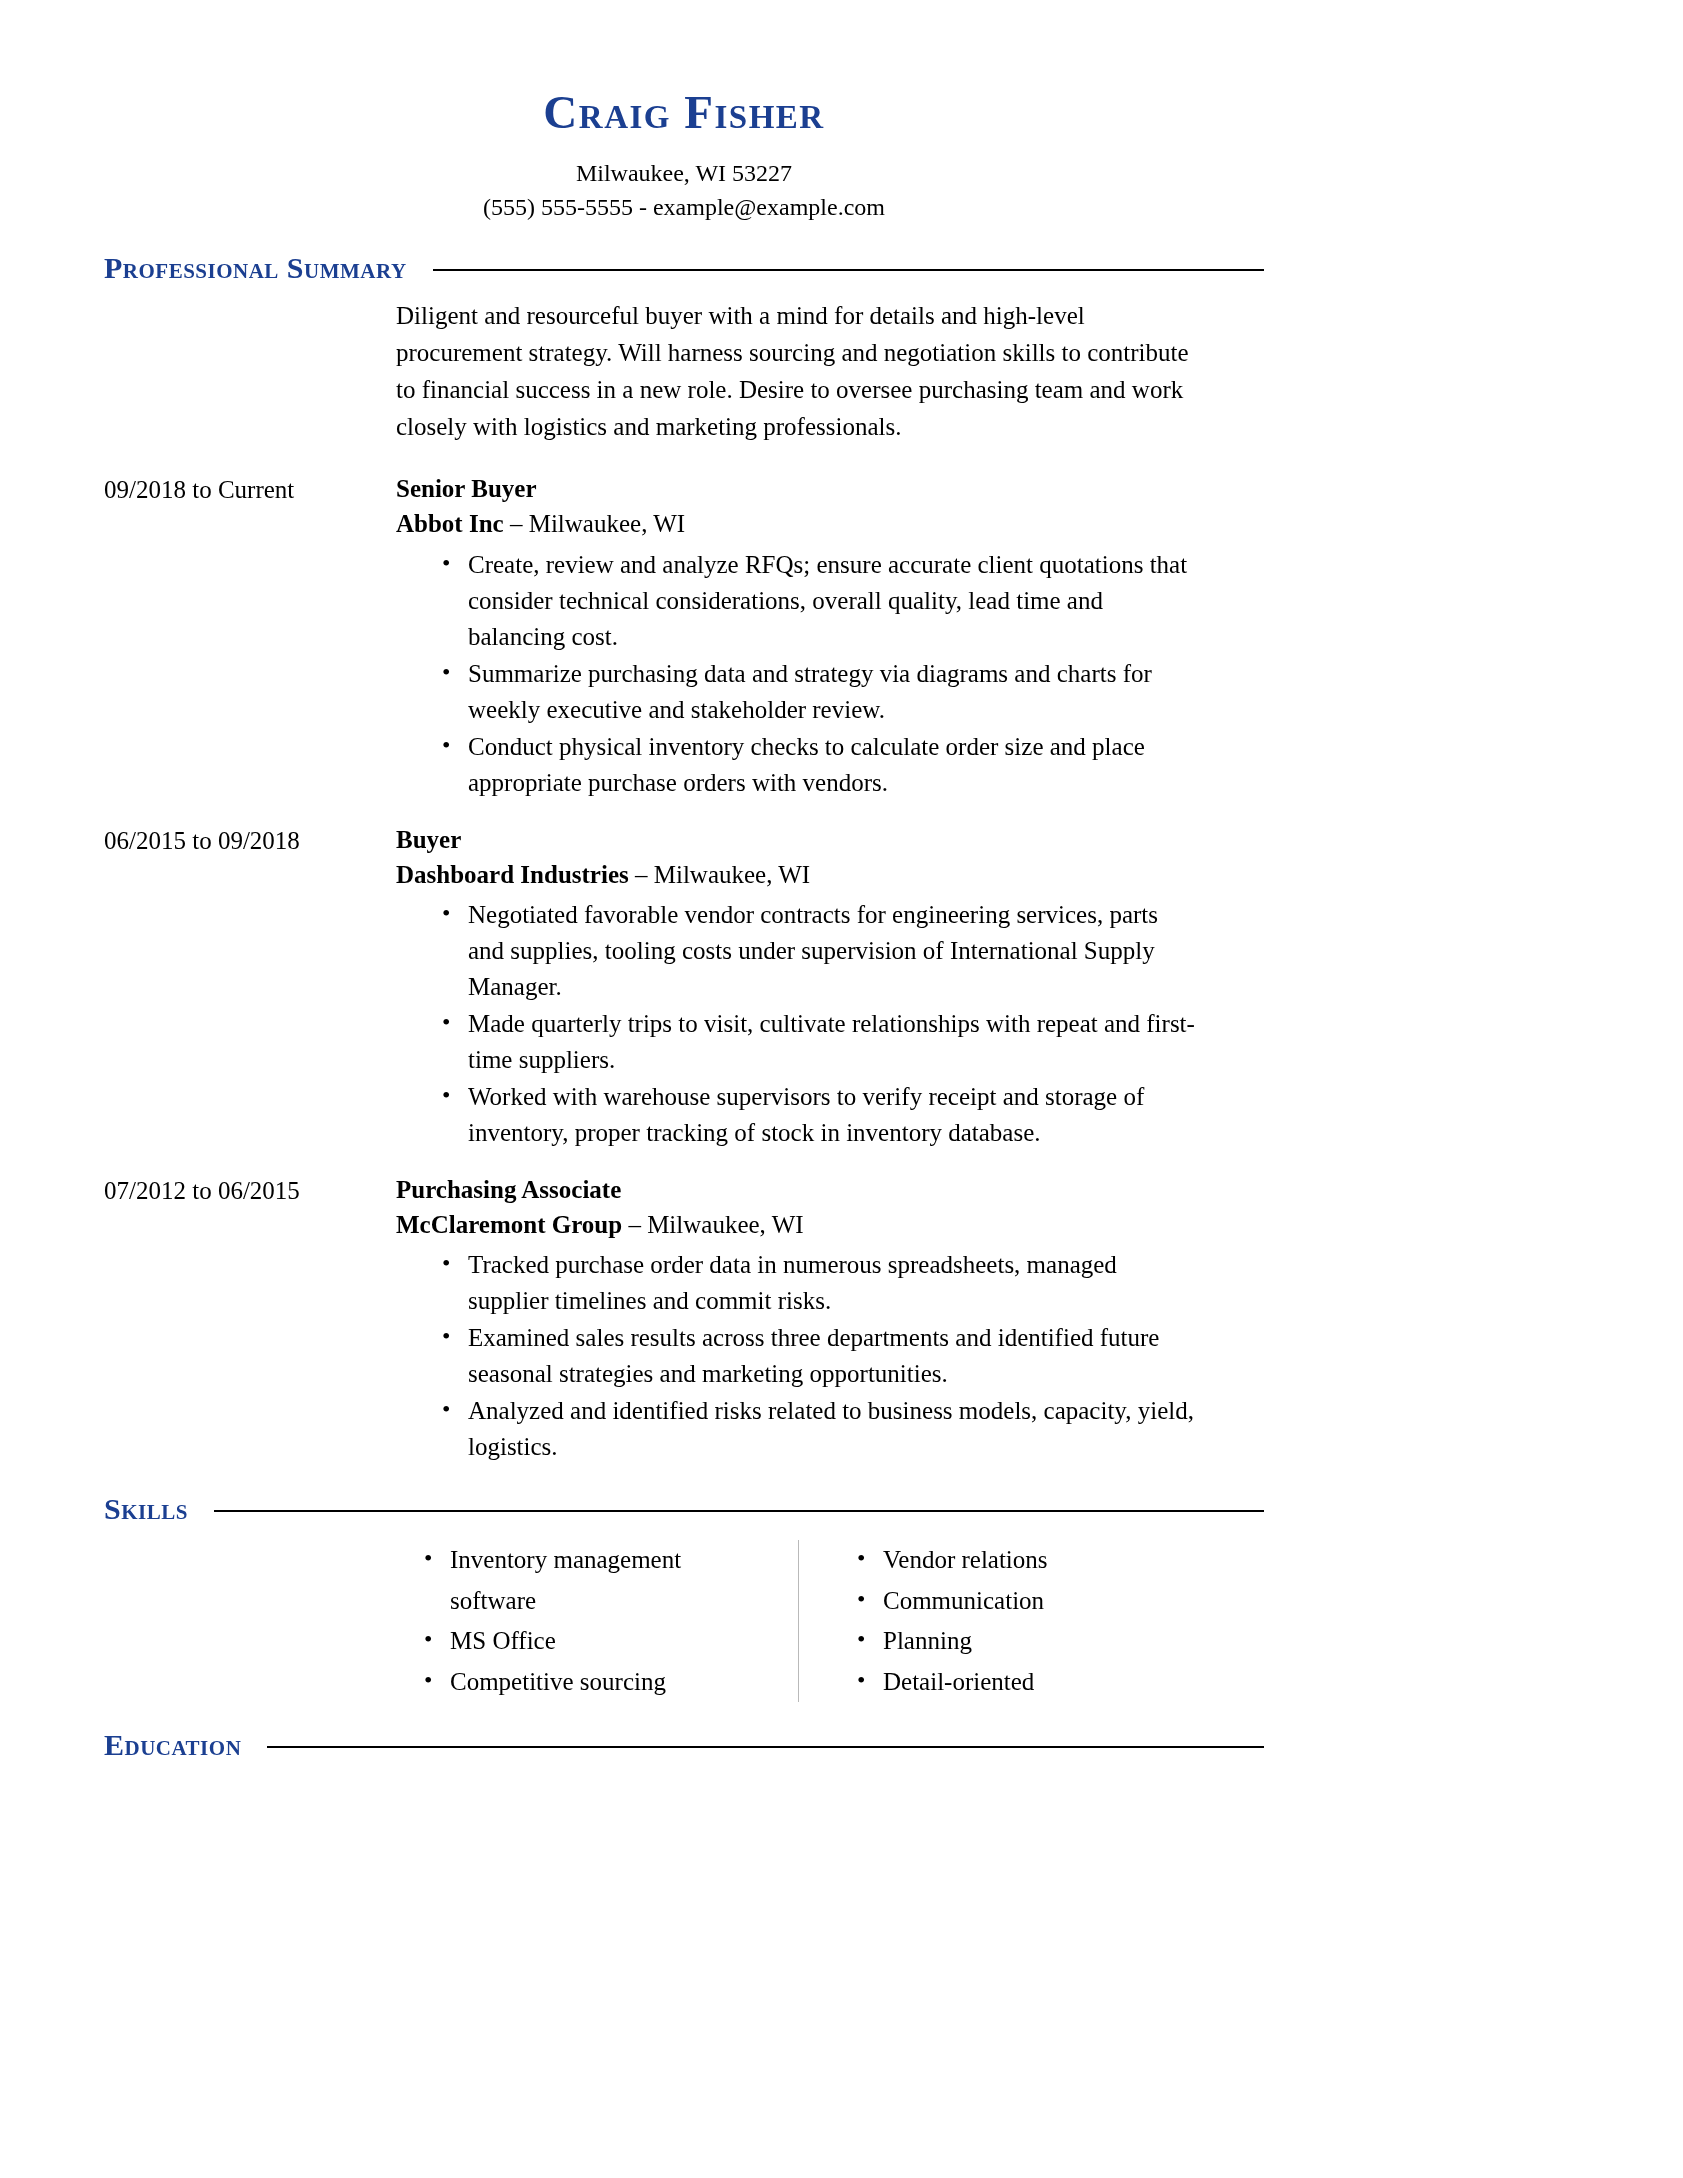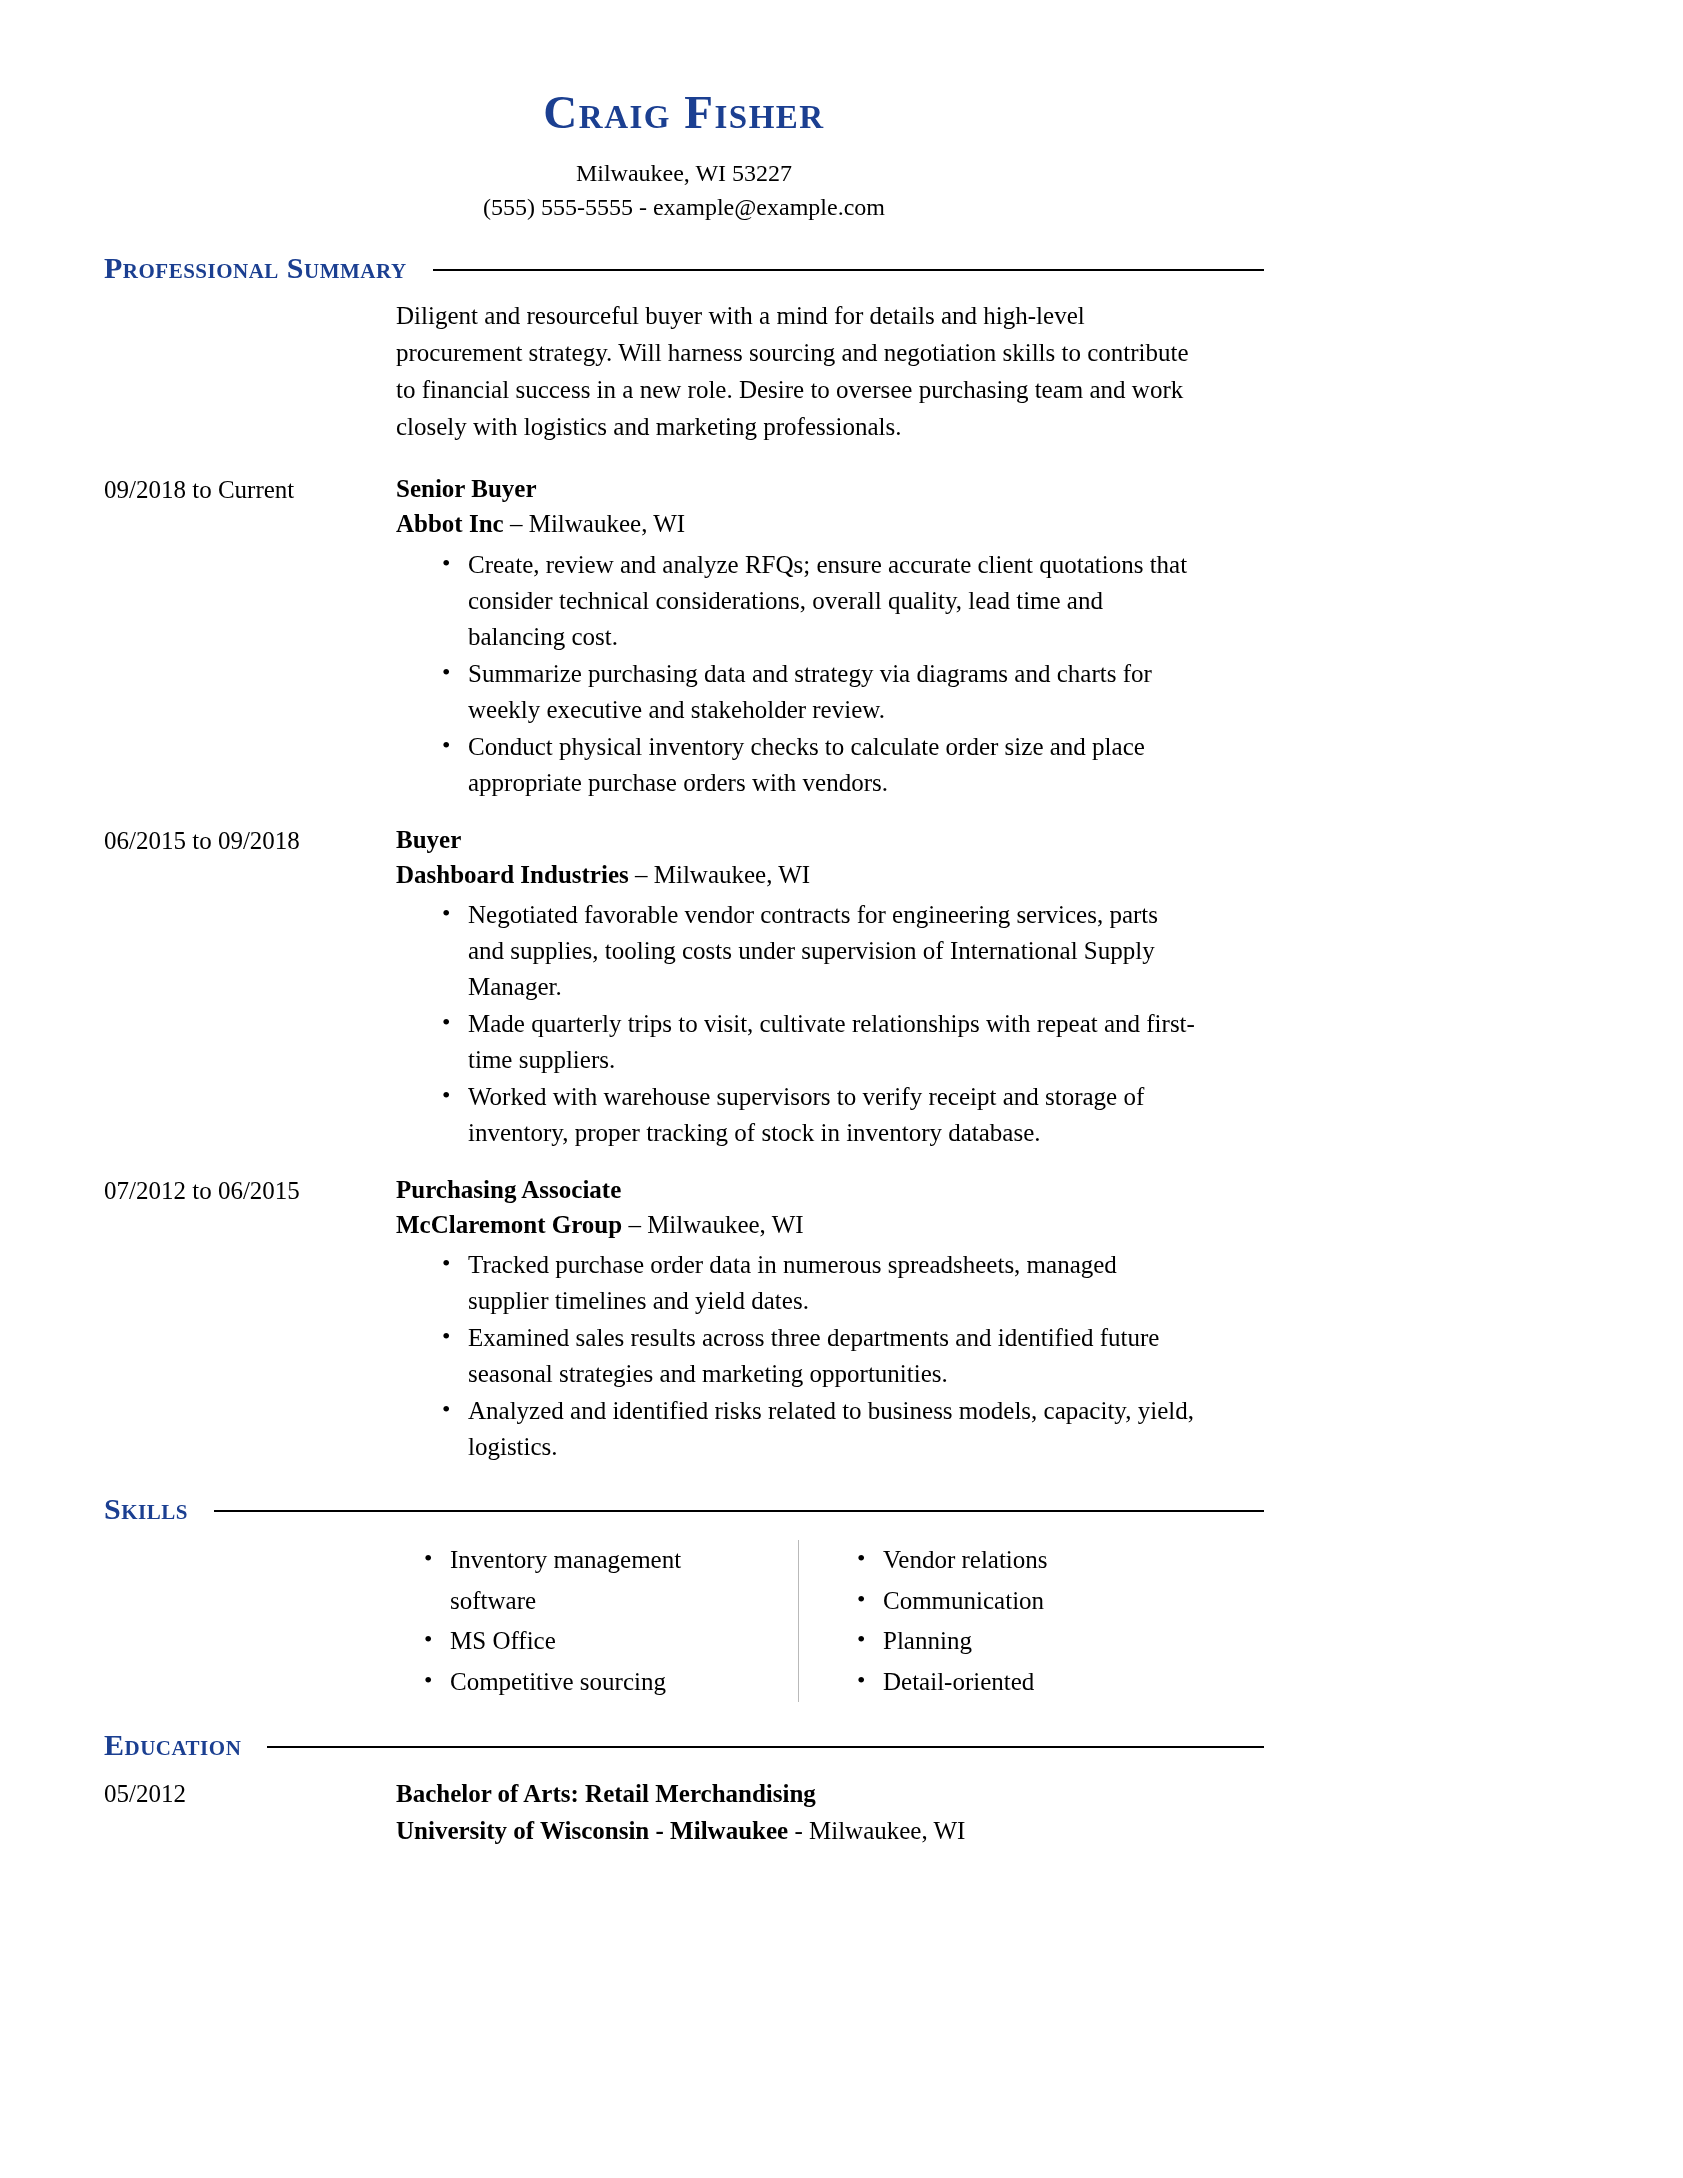--- a/index.html
+++ b/index.html
@@ -228,21 +228,21 @@
         </ul>
       </div>
     </div>
 
     <div class="job">
       <div class="job-dates">07/2012 to 06/2015</div>
       <div class="job-body">
         <div class="job-title">Purchasing Associate</div>
         <div class="job-company"><b>McClaremont Group</b><span> – </span><span>Milwaukee, WI</span></div>
         <ul class="bullets">
-          <li>Tracked purchase order data in numerous spreadsheets, managed supplier timelines and yield dates.</li>
+          <li>Tracked purchase order data in numerous spreadsheets, managed supplier timelines and commit risks.</li>
           <li>Examined sales results across three departments and identified future seasonal strategies and marketing opportunities.</li>
           <li>Analyzed and identified risks related to business models, capacity, yield, logistics.</li>
         </ul>
       </div>
     </div>
   </div>
 
   <div class="section">
     <div class="section-head">
       <div class="section-title">Skills</div>
@@ -265,23 +265,16 @@
         </ul>
       </div>
     </div>
   </div>
 
   <div class="section">
     <div class="section-head">
       <div class="section-title">Education</div>
       <div class="rule"></div>
     </div>
-    <div class="edu">
-      <div class="edu-date">05/2012</div>
-      <div class="edu-body">
-        <div class="edu-degree">Bachelor of Arts: Retail Merchandising</div>
-        <div class="edu-school"><b>University of Wisconsin - Milwaukee</b><span> - </span><span>Milwaukee, WI</span></div>
-      </div>
-    </div>
   </div>
 
 </div>
 
 
 </body></html>

